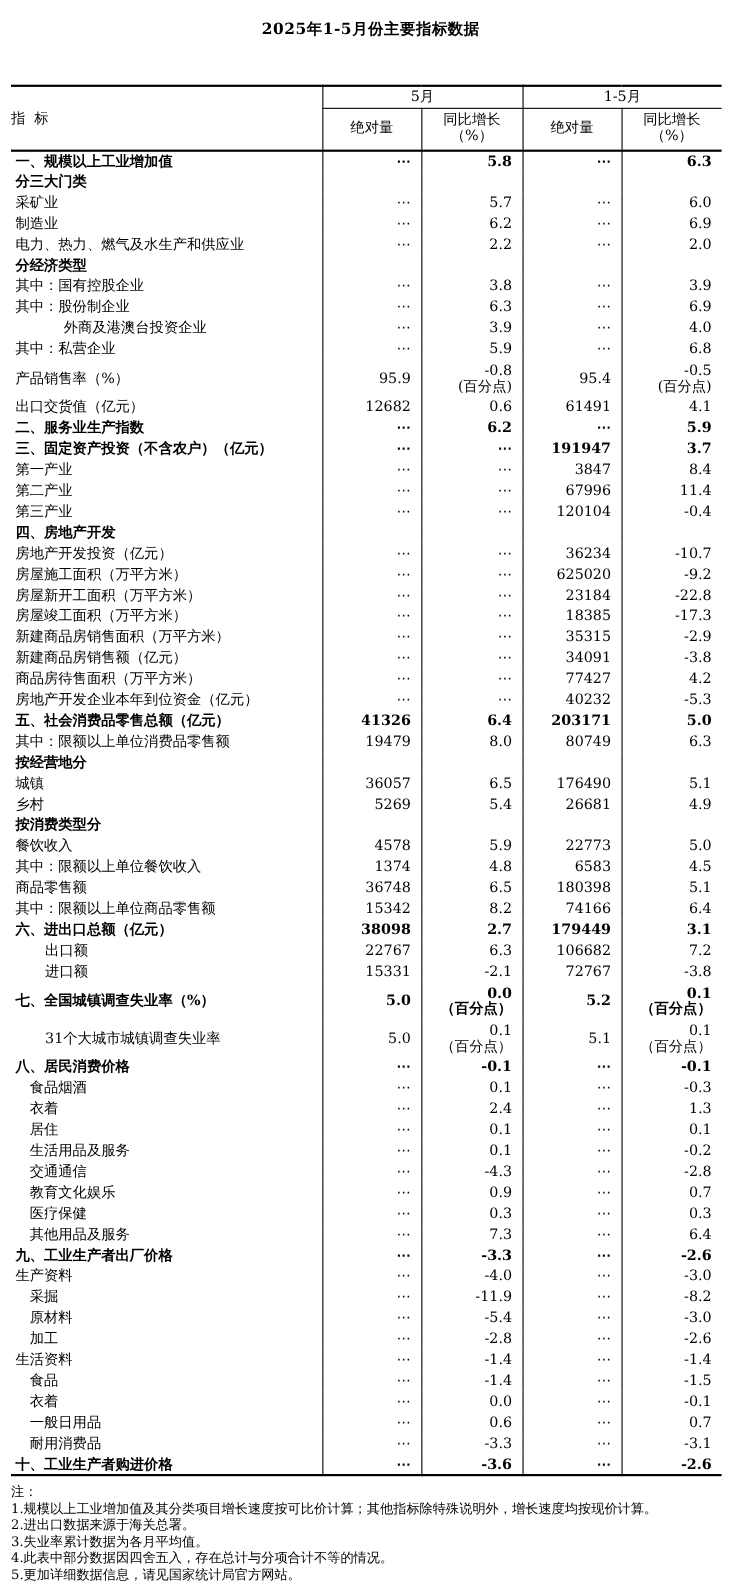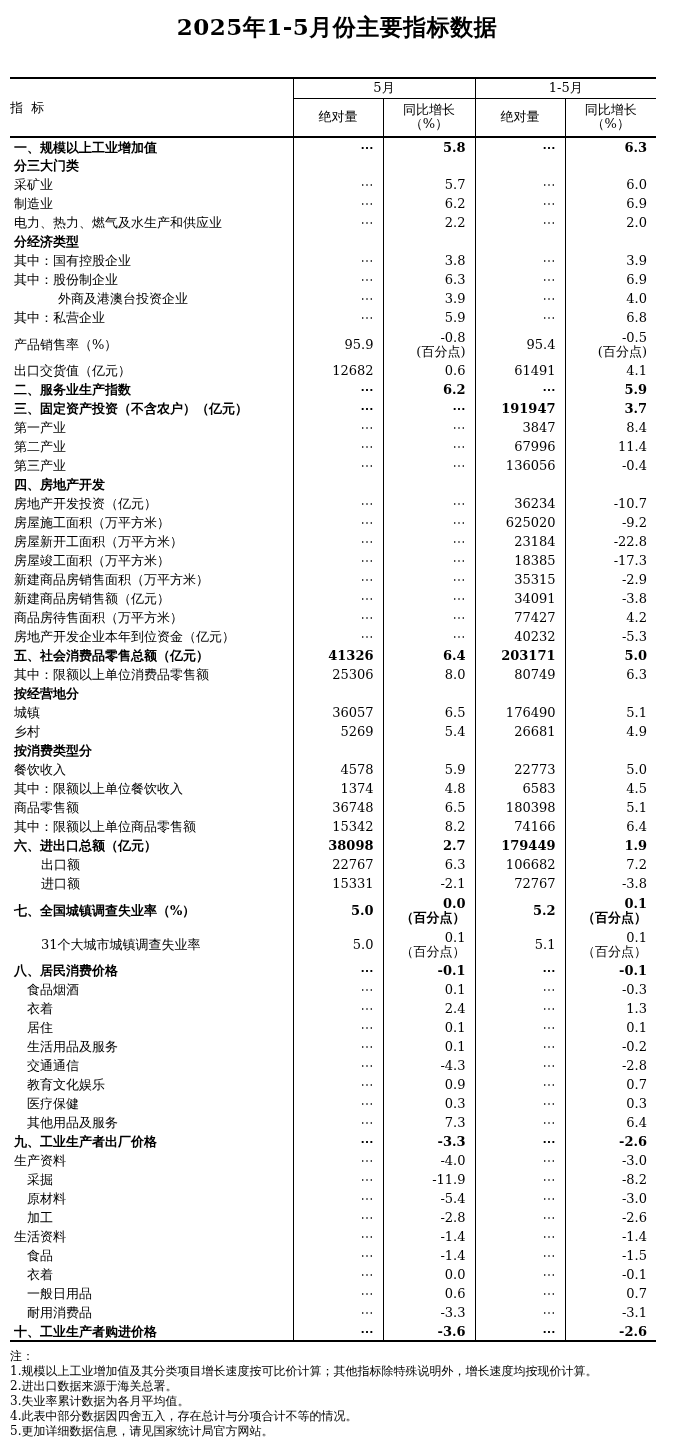--- a/index.html
+++ b/index.html
@@ -4,21 +4,21 @@
 <style>
   * { margin:0; padding:0; box-sizing:border-box; }
   html,body { background:#ffffff; }
   body {
     width:674px; height:1449px; overflow:hidden;
     font-family:"DejaVu Serif","Liberation Serif",serif;
     color:#000;
   }
   .page-title {
     margin-top:16px; text-align:center;
-    font-size:23px; font-weight:bold; line-height:22px;
+    font-size:14px; font-weight:bold; line-height:22px;
     letter-spacing:0.5px;
   }
   table.ind-table {
     margin:39px 0 0 10px;
     width:646px; table-layout:fixed; border-collapse:collapse;
     border-top:2.5px solid #000;
     border-bottom:2.5px solid #000;
     font-size:13px;
   }
   thead { border-bottom:2.5px solid #000; }
@@ -197,21 +197,21 @@
           <td class="c-label indent-0">第二产业</td>
           <td class="c-num">⋯</td>
           <td class="c-num">⋯</td>
           <td class="c-num">67996</td>
           <td class="c-num">11.4</td>
         </tr>
         <tr>
           <td class="c-label indent-0">第三产业</td>
           <td class="c-num">⋯</td>
           <td class="c-num">⋯</td>
-          <td class="c-num">136056</td>
+          <td class="c-num">120104</td>
           <td class="c-num">-0.4</td>
         </tr>
         <tr class="bold">
           <td class="c-label indent-0">四、房地产开发</td>
           <td class="c-num"></td>
           <td class="c-num"></td>
           <td class="c-num"></td>
           <td class="c-num"></td>
         </tr>
         <tr>
@@ -272,21 +272,21 @@
         </tr>
         <tr class="bold">
           <td class="c-label indent-0">五、社会消费品零售总额（亿元）</td>
           <td class="c-num">41326</td>
           <td class="c-num">6.4</td>
           <td class="c-num">203171</td>
           <td class="c-num">5.0</td>
         </tr>
         <tr>
           <td class="c-label indent-0">其中：限额以上单位消费品零售额</td>
-          <td class="c-num">25306</td>
+          <td class="c-num">19479</td>
           <td class="c-num">8.0</td>
           <td class="c-num">80749</td>
           <td class="c-num">6.3</td>
         </tr>
         <tr class="bold">
           <td class="c-label indent-0">按经营地分</td>
           <td class="c-num"></td>
           <td class="c-num"></td>
           <td class="c-num"></td>
           <td class="c-num"></td>
@@ -338,21 +338,21 @@
           <td class="c-num">15342</td>
           <td class="c-num">8.2</td>
           <td class="c-num">74166</td>
           <td class="c-num">6.4</td>
         </tr>
         <tr class="bold">
           <td class="c-label indent-0">六、进出口总额（亿元）</td>
           <td class="c-num">38098</td>
           <td class="c-num">2.7</td>
           <td class="c-num">179449</td>
-          <td class="c-num">1.9</td>
+          <td class="c-num">3.1</td>
         </tr>
         <tr>
           <td class="c-label indent-2">出口额</td>
           <td class="c-num">22767</td>
           <td class="c-num">6.3</td>
           <td class="c-num">106682</td>
           <td class="c-num">7.2</td>
         </tr>
         <tr>
           <td class="c-label indent-2">进口额</td>

